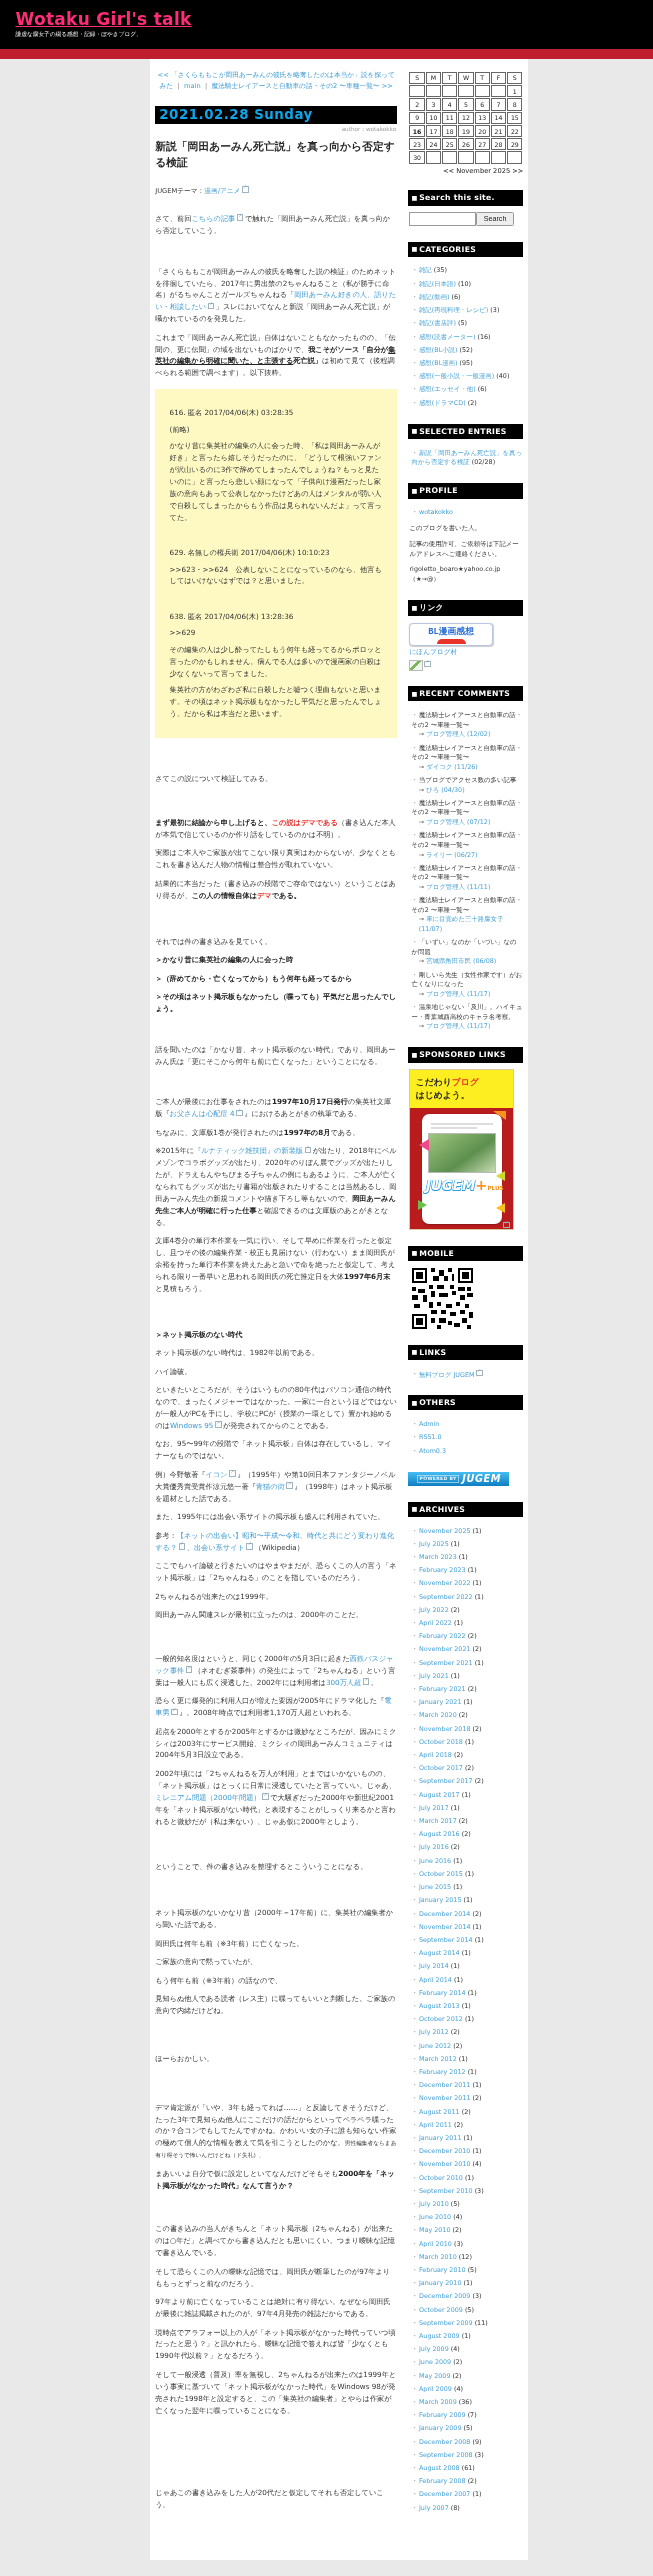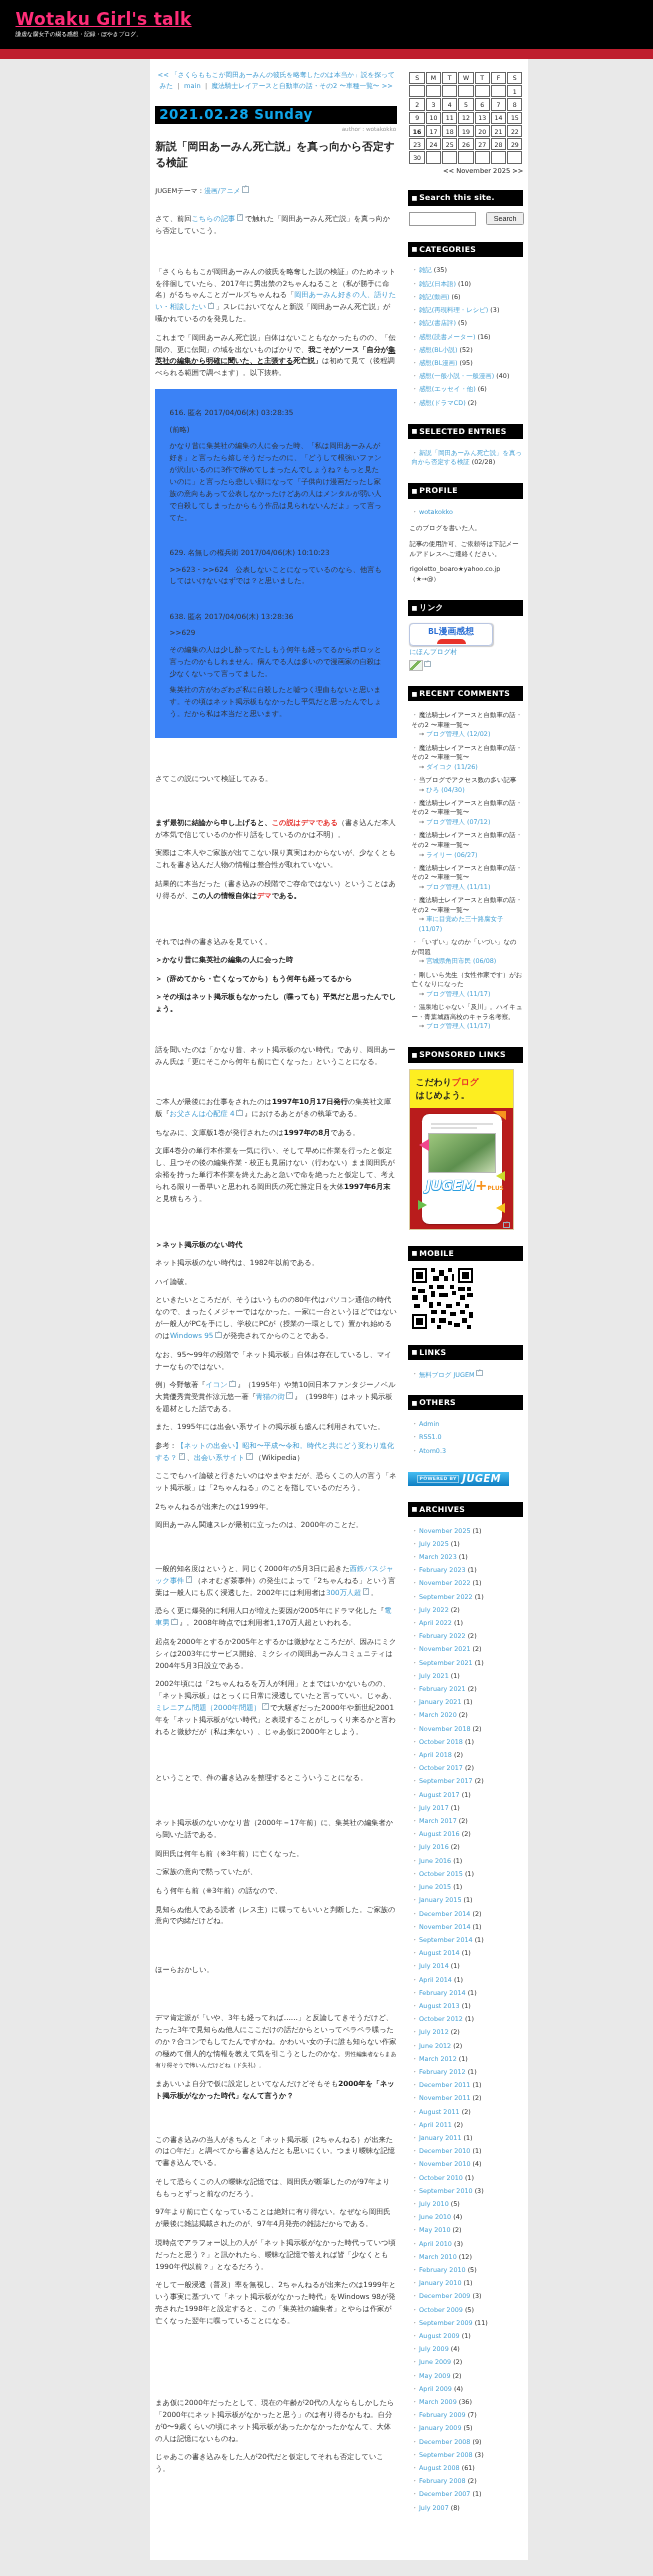--- a/index.html
+++ b/index.html
@@ -15,21 +15,21 @@
   .side-col{width:115px;margin-left:11.3px;font-size:6.4px;}
   
   .top-nav{text-align:center;font-size:6.7px;color:#4a9fd4;line-height:1.7;margin:5.2px 0 13.4px;}
   .top-nav .sep{color:#888;margin:0 2.1px;}
   .date-bar{background:#000;color:#0ea5e9;font-weight:bold;font-size:13.4px;padding:1.5px 4.1px;letter-spacing:0.5px;}
   .author-line{text-align:right;font-size:5.7px;color:#999;margin:2.1px 1px 0 0;}
   .entry-title{font-size:10.8px;font-weight:bold;color:#2b2b2b;line-height:1.45;margin:7.2px 0 15.5px;}
   .theme-line{font-size:6.7px;margin:0 0 17.5px;}
   .article{font-size:7.2px;line-height:1.65;}
   .article p{margin:6.7px 0;}
-  .quote{background:#3b82f6;padding:13.4px 14.4px;margin:10.3px 0;}
+  .quote{background:#fef9c3;padding:13.4px 14.4px;margin:10.3px 0;}
   .quote p{margin:4.6px 0;}
   .qspacer{height:14.4px;}
   a,.lnk{color:#3d9ad1;cursor:pointer;text-decoration:none;}
   .side-col a{color:#4aa3d6;}
   b{color:#222;}
   .bu{text-decoration:underline;}
   .red{color:#e5302c;font-weight:bold;}
   .smalltxt{font-size:5.7px;}
   .ext{display:inline-block;width:4.6px;height:4.6px;border:0.5px solid #9fb3c0;border-radius:0.5px;position:relative;margin:0 1.5px;}
   .ext::after{content:"↗";position:absolute;top:-2.6px;left:0.5px;font-size:4.1px;color:#8aa0ae;}
@@ -43,21 +43,21 @@
   .sb-list li::before{content:"・";color:#555;margin-right:1px;}
   .cmt-title{color:#333;}
   .cmt-who{margin-left:7.2px;}
   .arrow{color:#555;}
   
   .cal-table{border-collapse:separate;border-spacing:1.5px;margin:6.2px auto 1px;}
   .cal-table th,.cal-table td{border:0.5px solid #666;width:11.3px;height:9.3px;text-align:center;font-size:6.2px;font-weight:normal;background:#fff;color:#222;padding:0.5px 1px;}
   .cal-table td.today{font-weight:bold;}
   .cal-caption{text-align:right;font-size:6.7px;color:#222;margin:2.1px 0 0;}
   
-  .search-row{display:flex;align-items:center;gap:10px;}
+  .search-row{display:flex;gap:0;}
   .search-input{width:61px;height:10.3px;border:0.5px solid #999;background:#fff;}
   .search-btn{font-size:7.2px;padding:1px 6.2px;border:0.5px solid #999;background:#eee;border-radius:1.5px;color:#222;cursor:pointer;}
   
   .profile-txt{margin:5.2px 0;line-height:1.6;}
   
   .bl-badge{width:77px;border:1px solid #b9c6e2;border-radius:4.1px;background:#fff;text-align:center;padding:2.6px 2.1px 1px;box-shadow:0.5px 0.5px 1px #ccc;cursor:pointer;font-family:Liberation Mono, monospace;}
   .bl-badge-label{color:#2b6fd4;font-weight:bold;font-size:8.8px;}
   .bl-arc{width:29px;height:4.6px;background:#e8332a;border-radius:14.4px 14.4px 0 0;margin:1px auto 0;}
   .village-link{font-size:6.7px;margin-top:2.1px;}
   .imgbroken{display:inline-block;width:11.3px;height:8.8px;border:0.5px solid #bbb;background:linear-gradient(135deg,#eef6ee 38%,#7cb65a 38%,#7cb65a 55%,#eef6ee 55%);vertical-align:middle;}
@@ -143,20 +143,21 @@
         <div style="height: 20.6px;"></div>
         <p>それでは件の書き込みを見ていく。</p>
         <p><b>＞かなり昔に集英社の編集の人に会った時</b></p>
         <p><b>＞（辞めてから・亡くなってから）もう何年も経ってるから</b></p>
         <p><b>＞その頃はネット掲示板もなかったし（喋っても）平気だと思ったんでしょう。</b></p>
         <div style="height: 15.5px;"></div>
         <p>話を聞いたのは「かなり昔、ネット掲示板のない時代」であり、岡田あーみん氏は「更にそこから何年も前に亡くなった」ということになる。</p>
         <div style="height: 15.5px;"></div>
         <p>ご本人が最後にお仕事をされたのは<b>1997年10月17日発行</b>の集英社文庫版『<a>お父さんは心配症 4</a><span class="ext"></span>』におけるあとがきの執筆である。</p>
         <p>ちなみに、文庫版1巻が発行されたのは<b>1997年の8月</b>である。</p>
+        <p>※2015年に<a>『ルナティック雑技団』の新装版</a><span class="ext"></span>が出たり、2018年にベルメゾンでコラボグッズが出たり、2020年のりぼん展でグッズが出たりしたが、ドラえもんやちびまる子ちゃんの例にもあるように、ご本人が亡くなられてもグッズが出たり書籍が出版されたりすることは当然あるし、岡田あーみん先生の新規コメントや描き下ろし等もないので、<b>岡田あーみん先生ご本人が明確に行った仕事</b>と確認できるのは文庫版のあとがきとなる。</p>
         <p>文庫4巻分の単行本作業を一気に行い、そして早めに作業を行ったと仮定し、且つその後の編集作業・校正も見届けない（行わない）まま岡田氏が余裕を持った単行本作業を終えたあと急いで命を絶ったと仮定して、考えられる限り一番早いと思われる岡田氏の死亡推定日を大体<b>1997年6月末</b>と見積もろう。</p>
         <div style="height: 20.6px;"></div>
         <p><b>＞ネット掲示板のない時代</b></p>
         <p>ネット掲示板のない時代は、1982年以前である。</p>
         <p>ハイ論破。</p>
         <p>といきたいところだが、そうはいうものの80年代はパソコン通信の時代なので、まったくメジャーではなかった。一家に一台というほどではないが一般人がPCを手にし、学校にPCが（授業の一環として）置かれ始めるのは<a>Windows 95</a><span class="ext"></span>が発売されてからのことである。</p>
         <p>なお、95〜99年の段階で「ネット掲示板」自体は存在しているし、マイナーなものではない。</p>
         <p>例）今野敏著『<a>イコン</a><span class="ext"></span>』（1995年）や第10回日本ファンタジーノベル大賞優秀賞受賞作涼元悠一著『<a>青猫の街</a><span class="ext"></span>』（1998年）はネット掲示板を題材とした話である。</p>
         <p>また、1995年には出会い系サイトの掲示板も盛んに利用されていた。</p>
         <p>参考：<a>【ネットの出会い】昭和〜平成〜令和。時代と共にどう変わり進化する？</a><span class="ext"></span>、<a>出会い系サイト</a><span class="ext"></span>（Wikipedia）</p>
@@ -181,21 +182,20 @@
         <div style="height: 23px;"></div>
         <p>デマ肯定派が「いや、3年も経ってれば……」と反論してきそうだけど、たった3年で見知らぬ他人にここだけの話だからといってペラペラ喋ったのか？合コンでもしてたんですかね。かわいい女の子に誰も知らない作家の極めて個人的な情報を教えて気を引こうとしたのかな。<span class="smalltxt">男性編集者ならまあ有り得そうで怖いんだけどね（ド失礼）。</span></p>
         <p>まあいいよ自分で仮に設定しといてなんだけどそもそも<b>2000年を「ネット掲示板がなかった時代」なんて言うか？</b></p>
         <div style="height: 18.5px;"></div>
         <p>この書き込みの当人がきちんと「ネット掲示板（2ちゃんねる）が出来たのは○年だ」と調べてから書き込んだとも思いにくい。つまり曖昧な記憶で書き込んでいる。</p>
         <p>そして恐らくこの人の曖昧な記憶では、岡田氏が断筆したのが97年よりももっとずっと前なのだろう。</p>
         <p>97年より前に亡くなっていることは絶対に有り得ない。なぜなら岡田氏が最後に雑誌掲載されたのが、97年4月発売の雑誌だからである。</p>
         <p>現時点でアラフォー以上の人が「ネット掲示板がなかった時代っていつ頃だったと思う？」と訊かれたら、曖昧な記憶で答えれば皆「少なくとも1990年代以前？」となるだろう。</p>
         <p>そして一般浸透（普及）率を無視し、2ちゃんねるが出来たのは1999年という事実に基づいて「ネット掲示板がなかった時代」をWindows 98が発売された1998年と設定すると、この「集英社の編集者」とやらは作家が亡くなった翌年に喋っていることになる。</p>
         <div style="height: 57px;"></div>
-        <p>まあ仮に2000年だったとして、現在の年齢が20代の人ならもしかしたら「2000年にネット掲示板がなかったと思う」のは有り得るかもね。自分が0〜9歳くらいの頃にネット掲示板があったかなかったかなんて、大体の人は記憶にないものね。</p>
         <p>じゃあこの書き込みをした人が20代だと仮定してそれも否定していこう。</p>
       </div>
   </div>
 
   <div class="side-col">
 
     <div class="sb-section">
       <table class="cal-table">
           <tbody>
             <tr>

